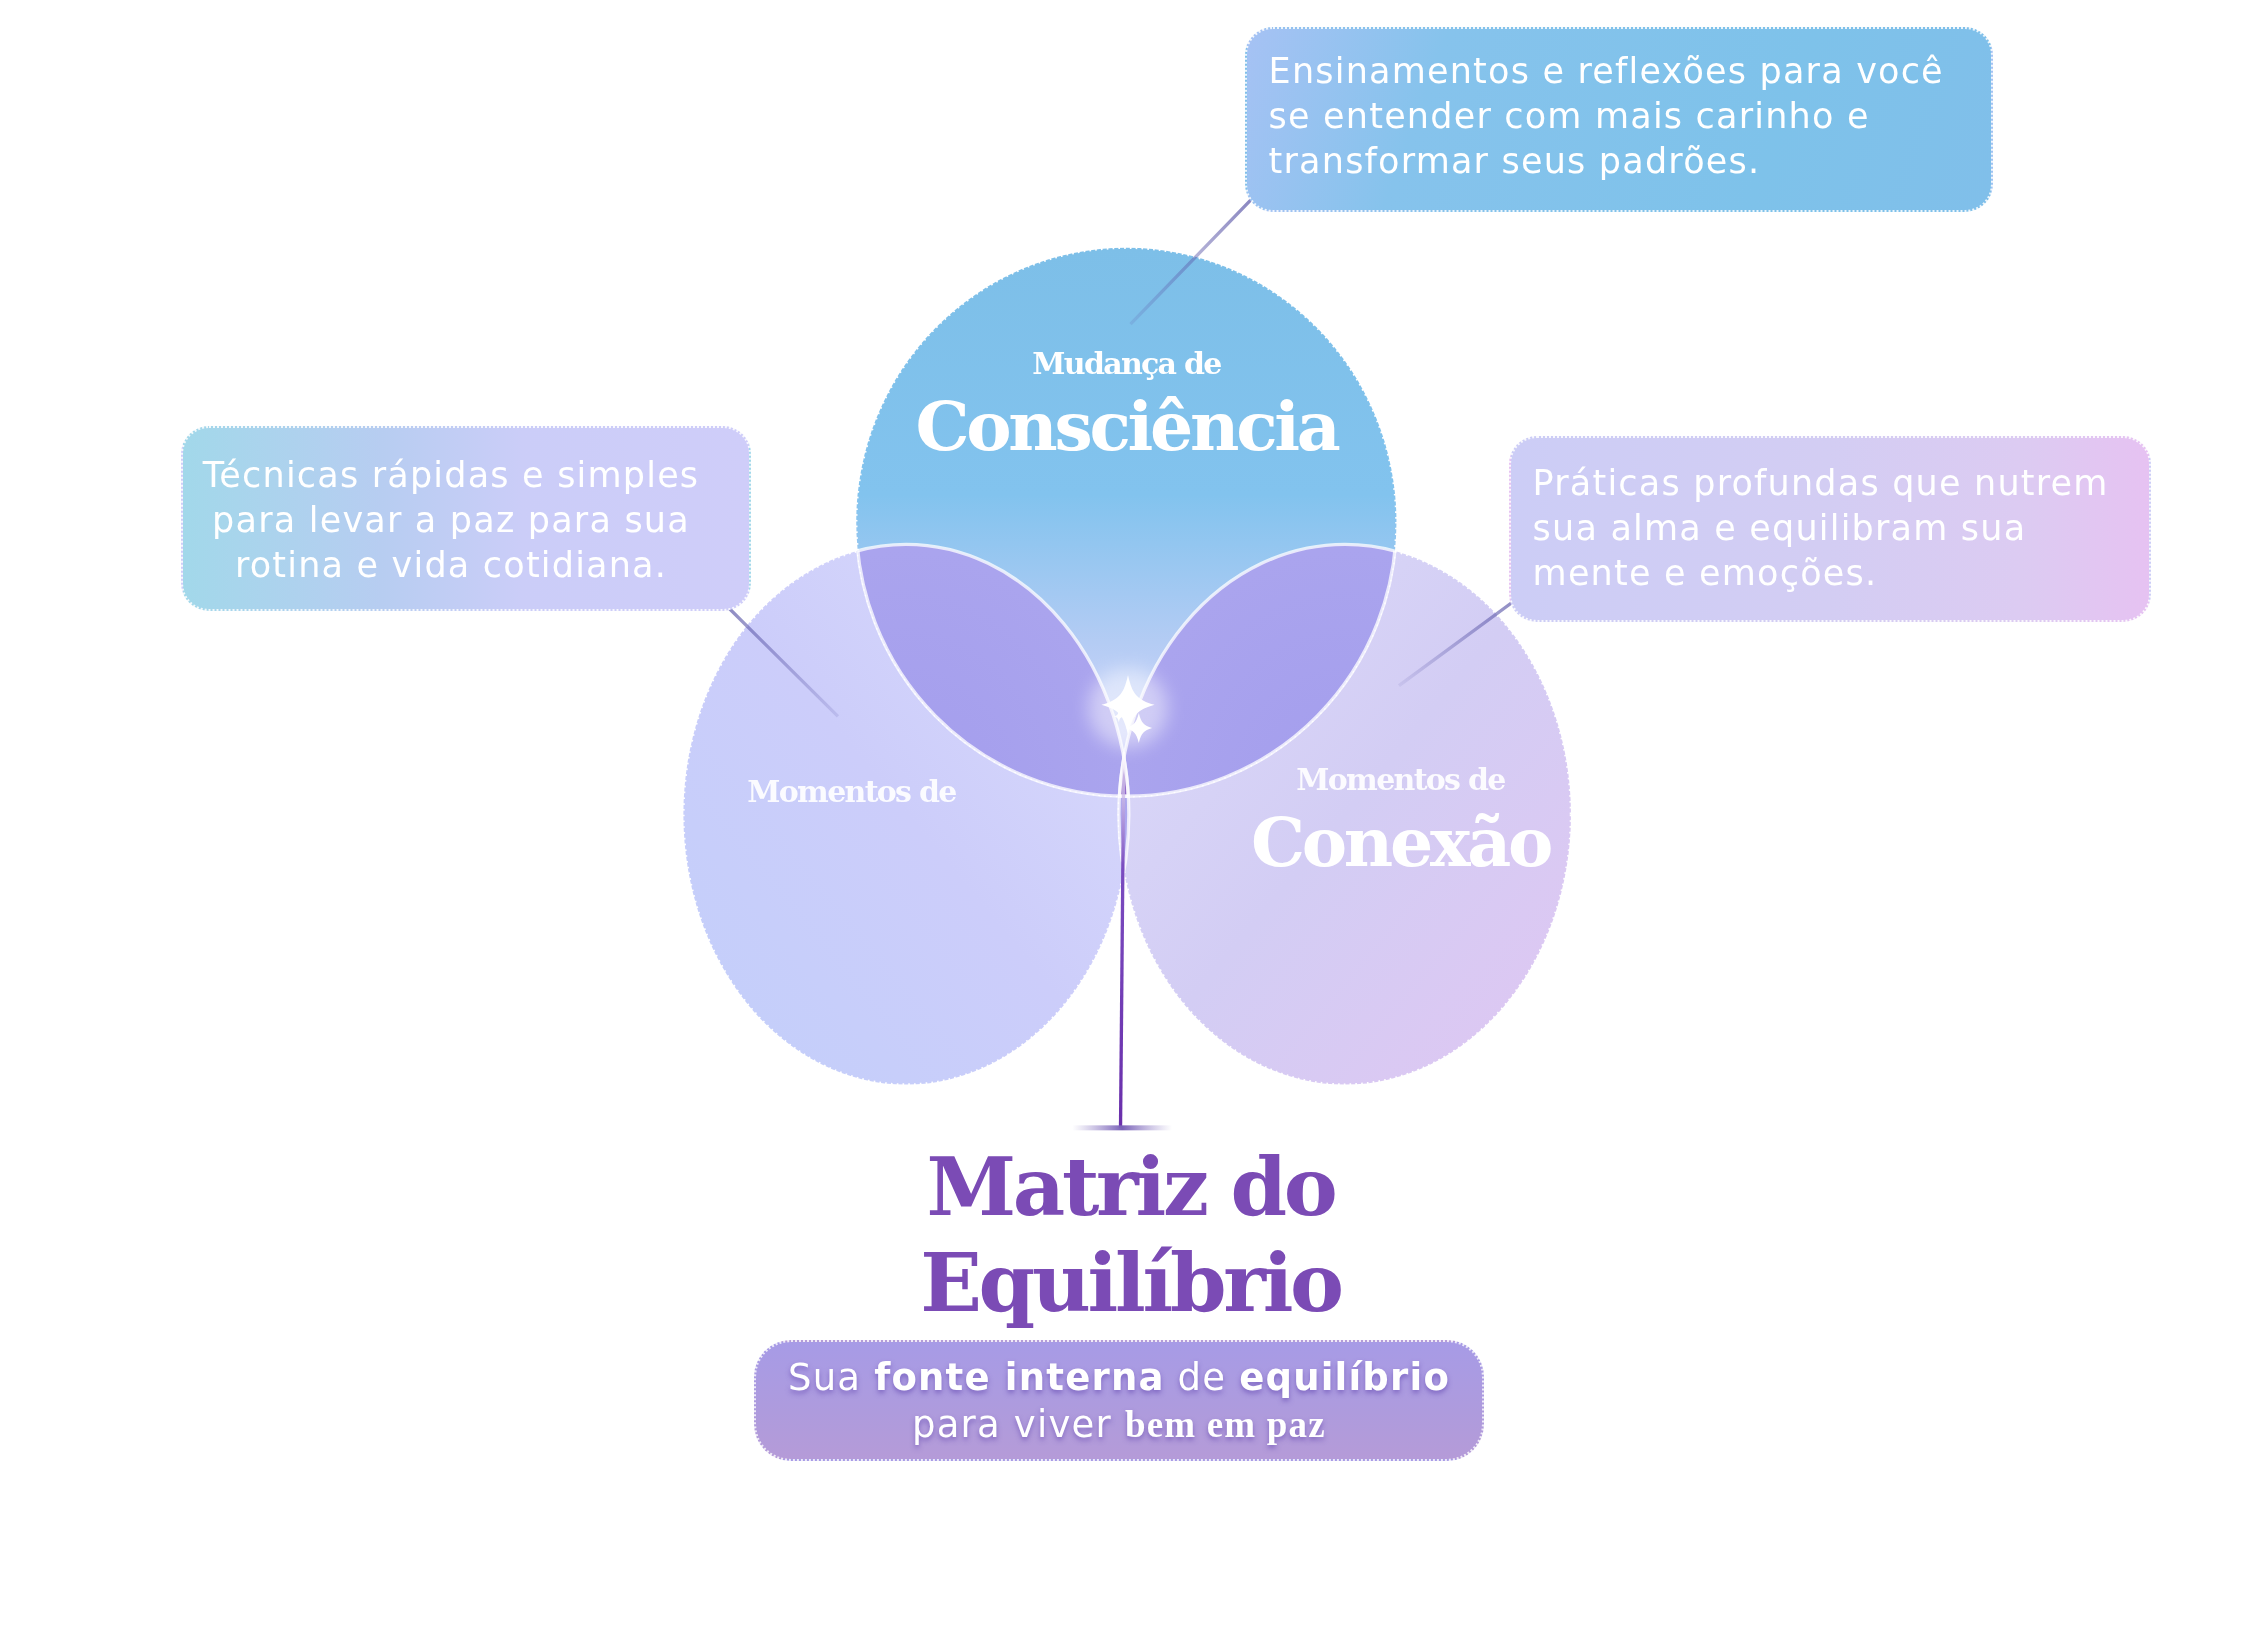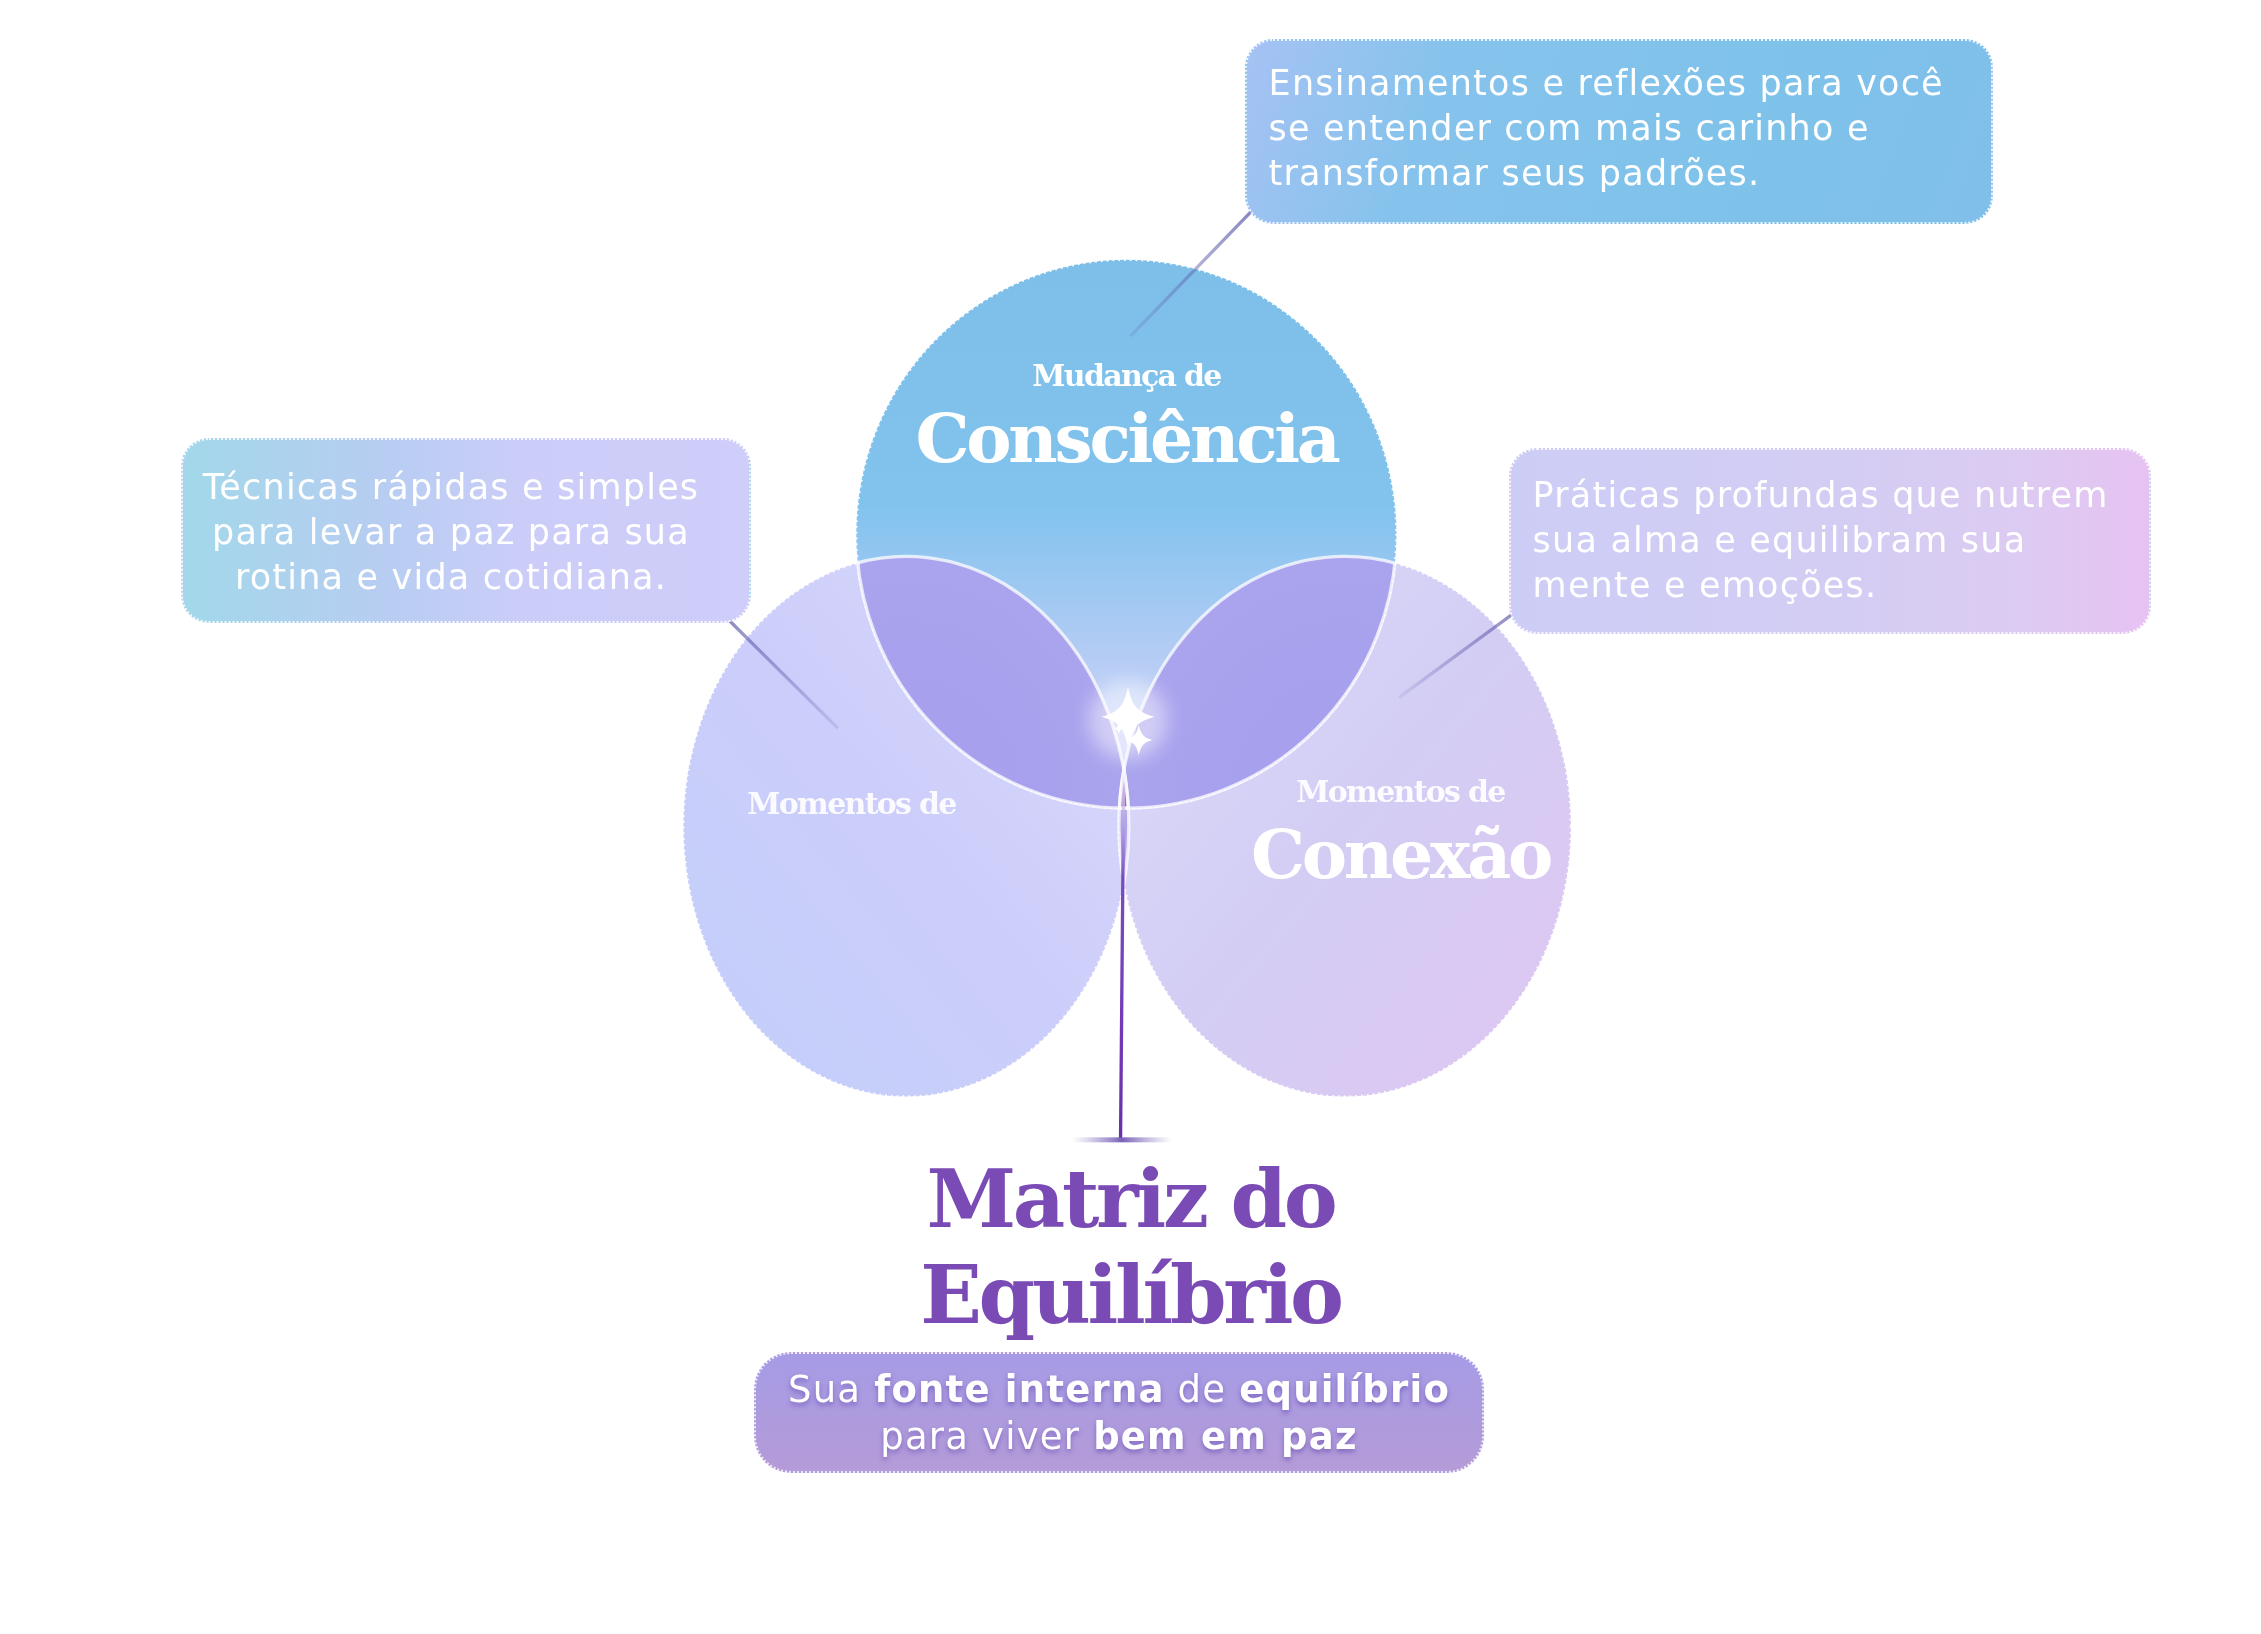--- a/index.html
+++ b/index.html
@@ -9,21 +9,21 @@
     }
     body {
       width: 2261px;
       height: 1634px;
       position: relative;
       overflow: hidden;
       font-family: "DejaVu Sans", sans-serif;
     }
     #stage {
       position: absolute;
-      left: 0; top: 12px;
+      left: 0; top: 0;
       width: 2261px;
       height: 1574px;
     }
     svg#venn {
       position: absolute;
       left: 0; top: 0;
       width: 2261px;
       height: 1634px;
     }
     .callout {
@@ -268,18 +268,18 @@
   <div id="matrix-title">
     <span class="line">Matriz do</span>
     <span class="line">Equilíbrio</span>
   </div>
 
   <div id="tagline">
     <span class="line">
       <span style="white-space: pre;">Sua </span><span class="b" style="white-space: pre;">fonte interna</span><span style="white-space: pre;"> de </span><span class="b" style="white-space: pre;">equilíbrio</span>
     </span>
     <span class="line">
-      <span style="white-space: pre;">para viver </span><span class="b" style="white-space: pre;">bem em paz</span>
+      <span style="white-space: pre;">para viver </span><span class="b" style="white-space: pre; font-family: Liberation Serif, serif;">bem em paz</span>
     </span>
   </div>
 
 </div>
 
 
 </body></html>

